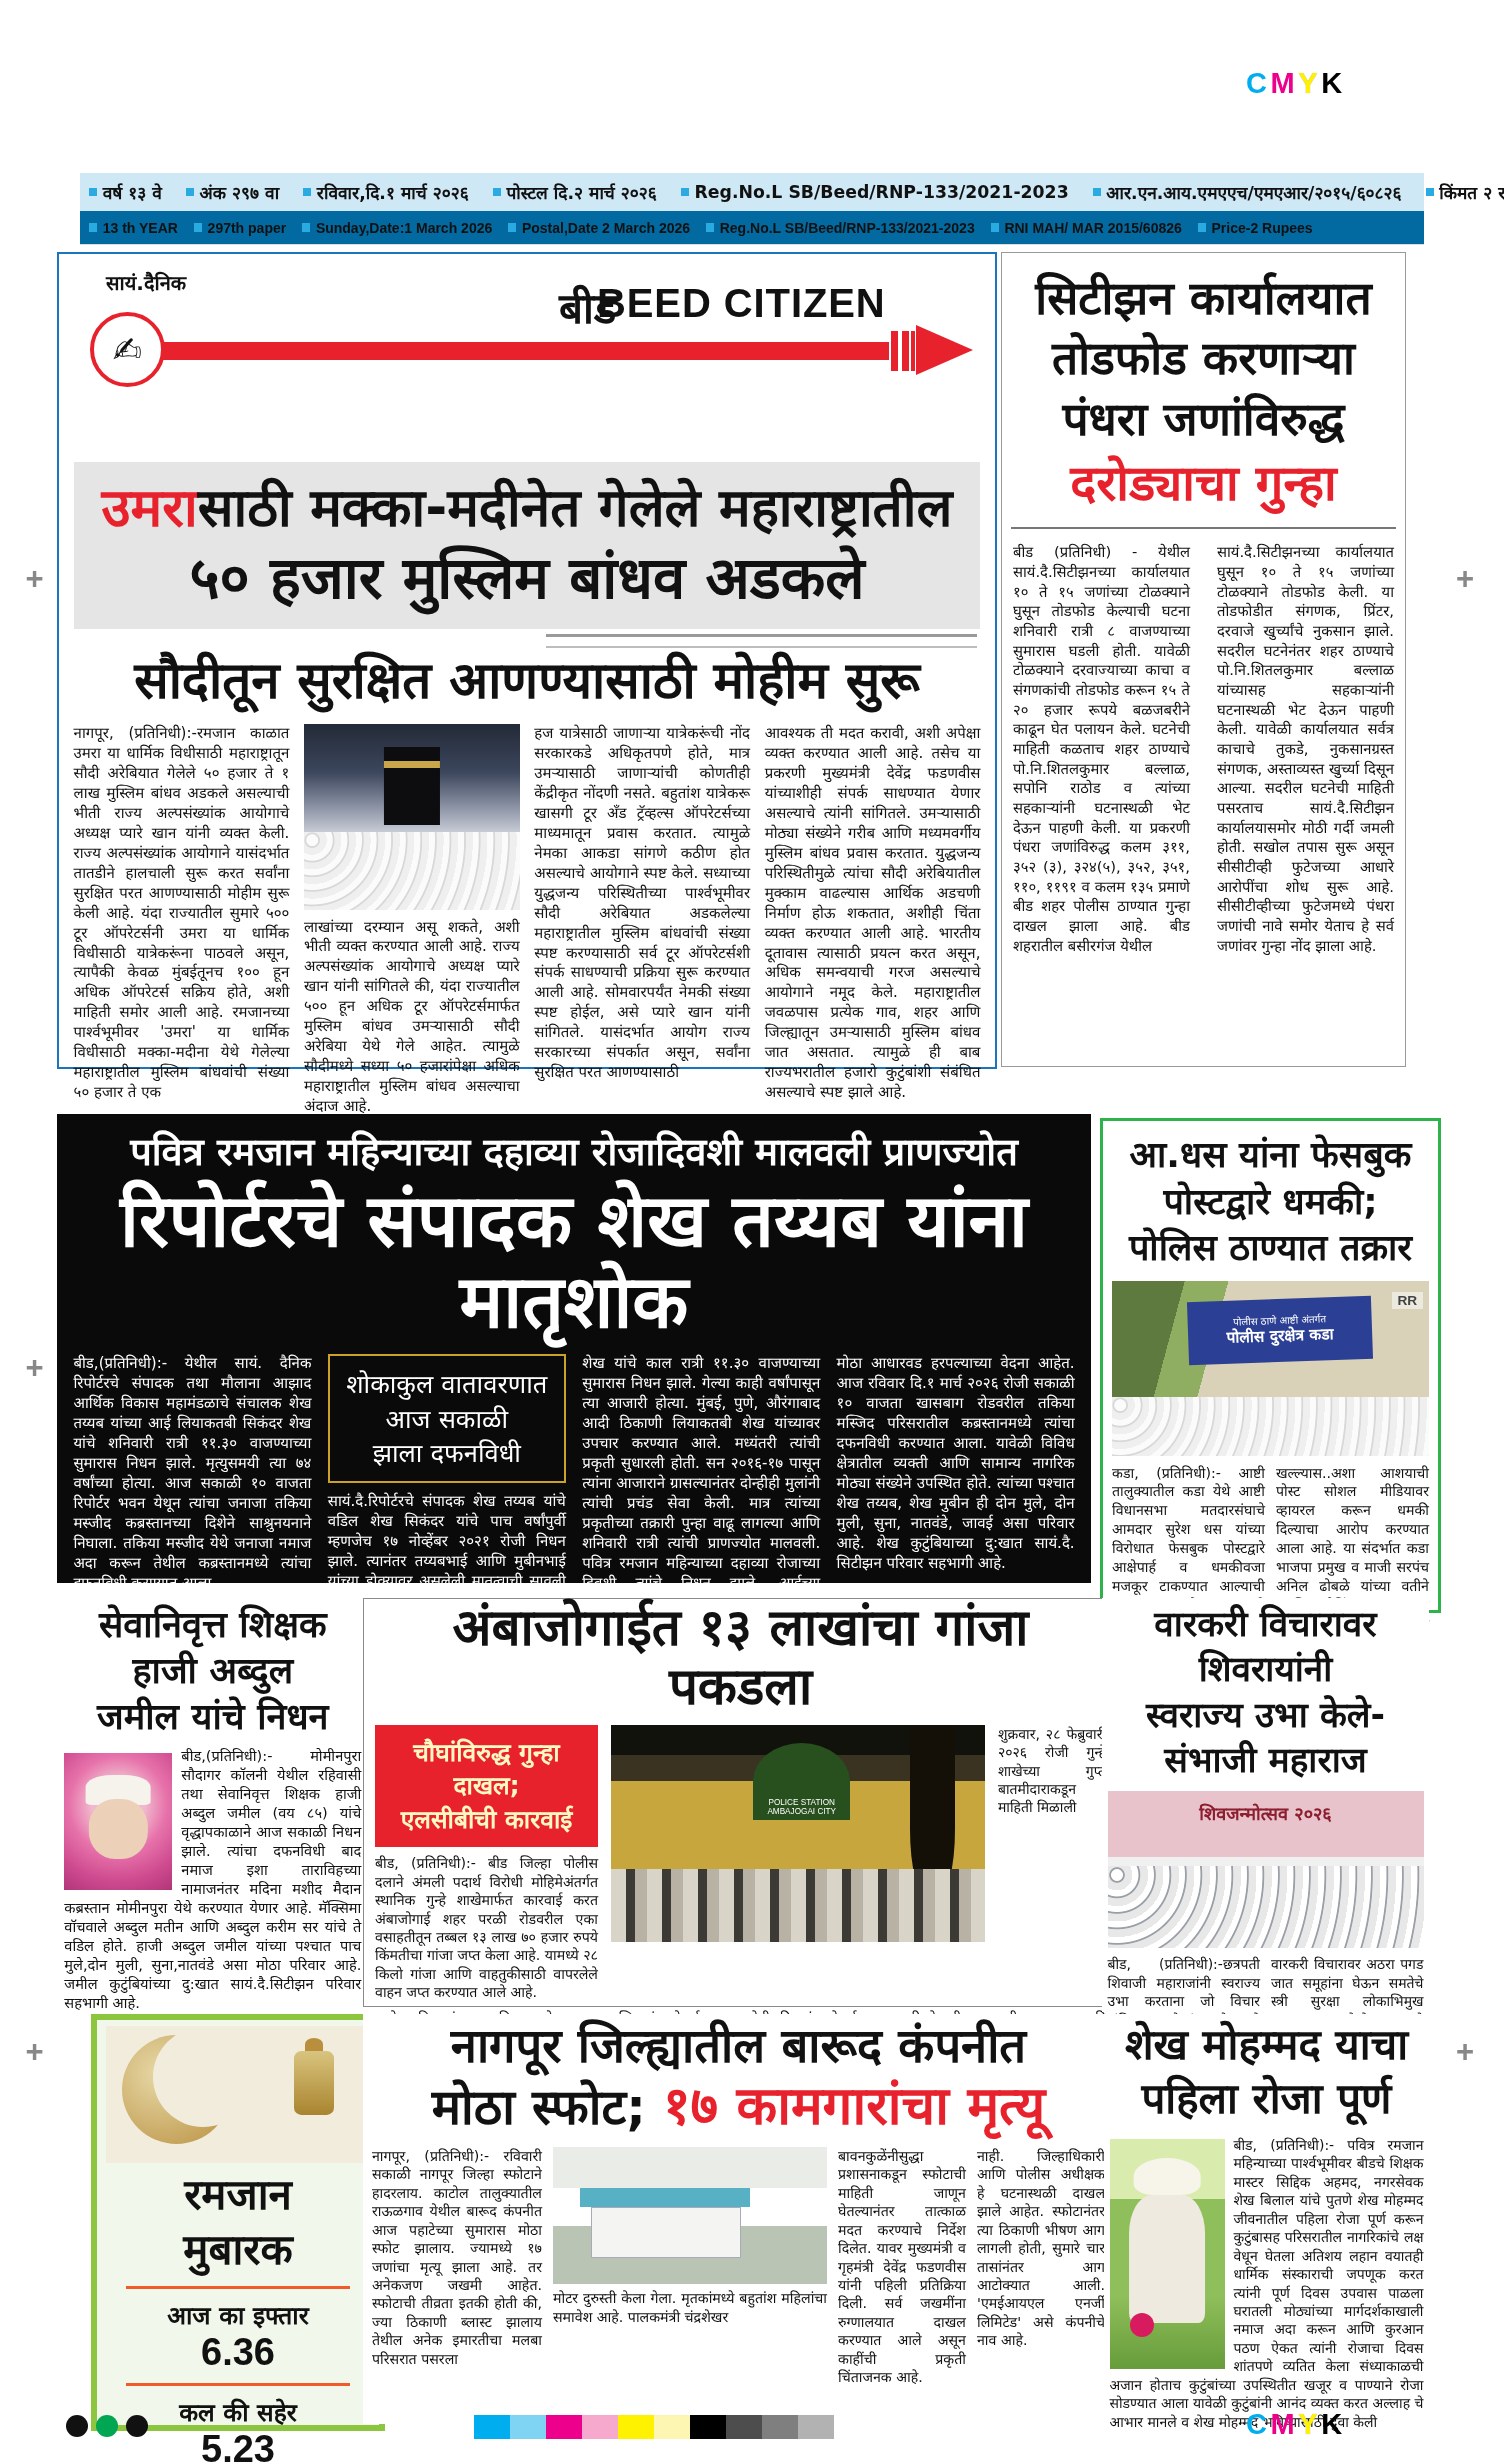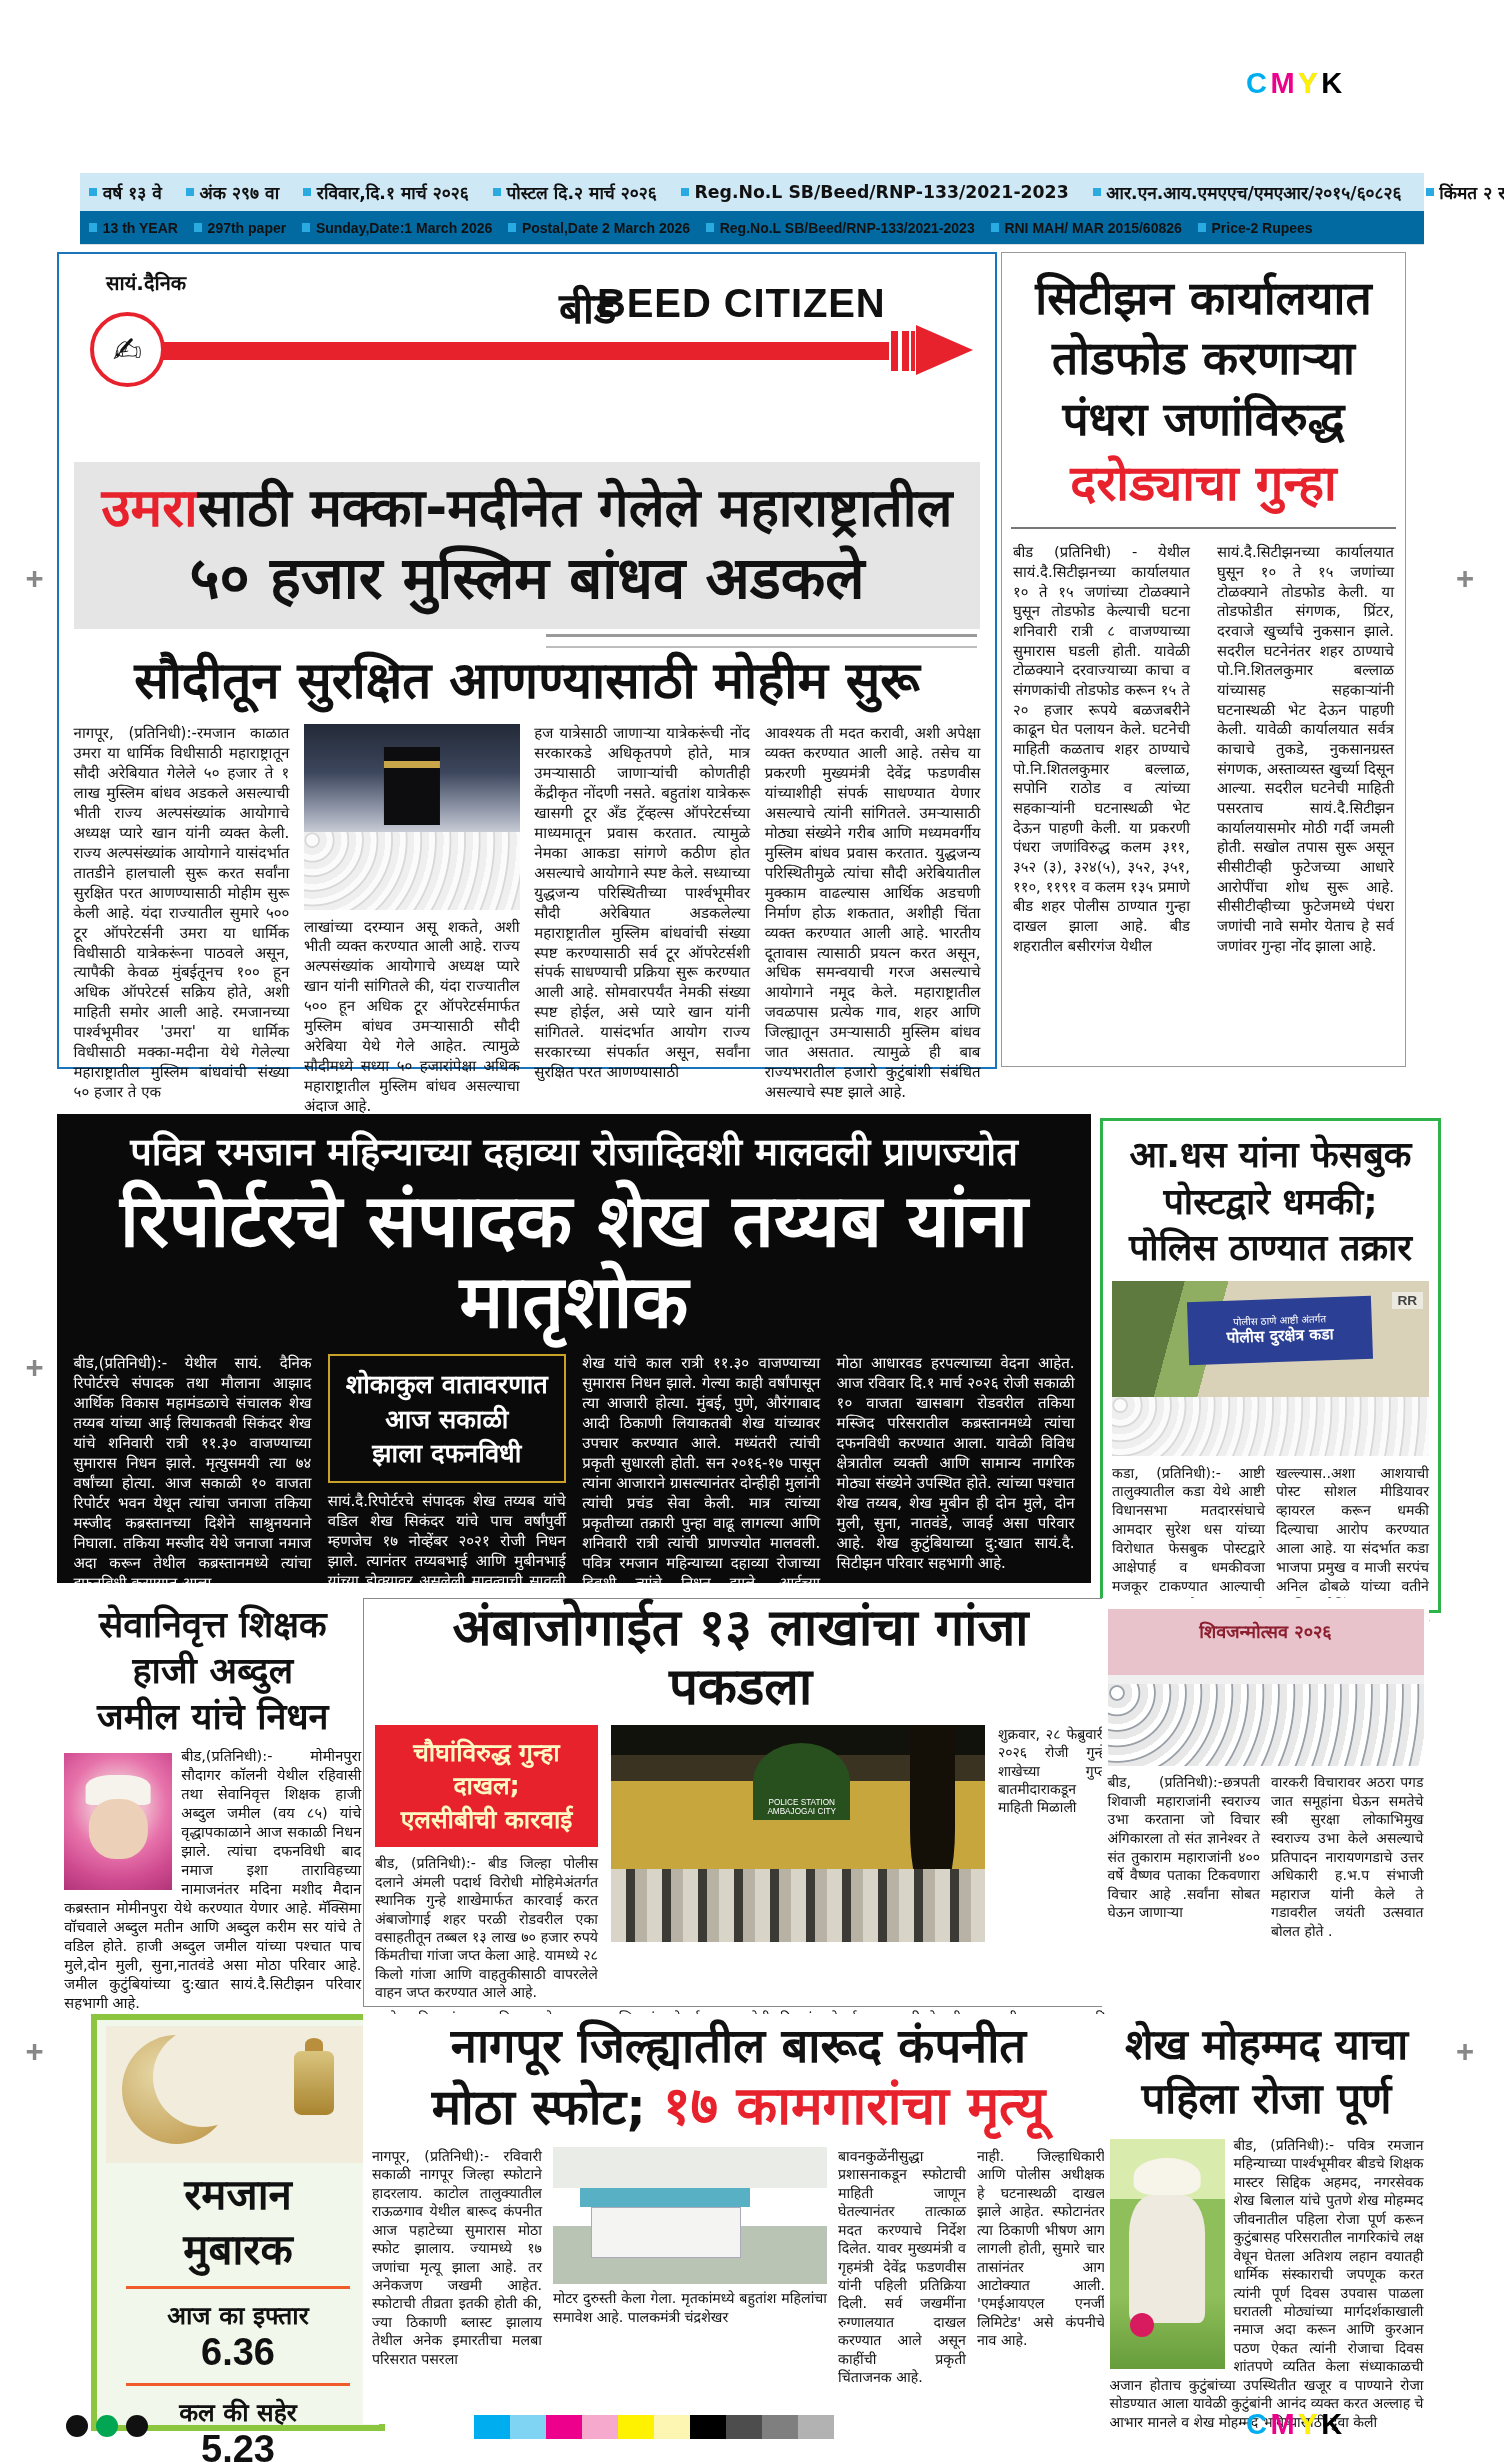--- a/index.html
+++ b/index.html
@@ -56,21 +56,21 @@
   .vhead-red{font-size:49px;font-weight:bold;line-height:1.2;padding:1.8px 5.5px 7.3px 5.5px;}
   .vrule{height:2.7px;background:#777;margin:5.5px 9px;}
   .vbody{display:flex;gap:27px;padding:7.3px 11px;}
   .vbody .col{font-size:14.8px;}
   
   .black-section{left:57px;top:1114px;width:1034px;height:469px;background:#0a0a0a;color:#fff;padding:0;}
   .mk1{font-size:38px;font-weight:bold;padding-top:14.6px;line-height:1.25;}
   .mk2{font-size:73px;font-weight:bold;line-height:1.12;margin:3.6px 0 11px 0;}
   .mrow{display:flex;gap:16.4px;padding:0 16.4px 11px 16.4px;}
   .mrow .col{font-size:15px;color:#fff;}
-  .gold-box{border:2.7px solid #c9a227;padding:11px 5.5px;font-size:25.5px;font-weight:bold;line-height:1.35;text-align:center;}
+  .gold-box{border:2.7px solid #c9a227;padding:11px 5.5px;font-size:25.5px;font-weight:normal;line-height:1.35;text-align:center;}
   .gold-note{margin-top:9px;}
   
   .green-box{left:1100px;top:1118px;width:317px;height:474px;border:3.6px solid #2eb34a;background:#fff;padding:7.3px 9px;}
   .ghead{font-size:36px;font-weight:bold;line-height:1.3;padding-top:3.6px;}
   .police-photo{height:175px;margin:9px 0 7.3px 0;background:linear-gradient(105deg,#5e7a3f 0 20%,#8fae62 20% 32%,#d9d2b8 32% 100%);}
   .psign{position:absolute;left:24%;top:10%;width:58%;height:36%;background:#2b3f94;color:#fff;display:flex;flex-direction:column;
          align-items:center;justify-content:center;transform:rotate(-2deg);line-height:1.2;}
   .psign .s1{font-size:10px;}
   .psign .s2{font-size:15.5px;font-weight:bold;}
   .rr{position:absolute;right:2%;top:6%;color:#444;font-weight:bold;background:#eceadf;padding:0.9px 5.5px;font-size:13.7px;}
@@ -342,20 +342,22 @@
   <div class="gjrow2">
     <div class="col dev">आदेश दिल्यानंतर स्थानिक गुन्हे शाखा आणि अंबाजोगाई शहर पोलिसांनी ही संयुक्त कामगिरी केली.</div>
     <div class="col dev">
       <span>होती की, अंबाजोगाई शहर परळी रोडवरील वसाहतीत एका चारचाकी वाहनातून गांजाची अवैध वाहतूक होणार आहे. या माहितीच्या आधारे पोलीस उपनिरीक्षक सुजात</span>
       <span class="pg2 dev">▶▶ पान २ वर</span>
     </div>
   </div>
 </div>
 
 <div class="abs warkari-block">
+  <div class="whead ctr pre dev">वारकरी विचारावर शिवरायांनी
+स्वराज्य उभा केले-संभाजी महाराज</div>
   <div class="photo stage-photo">
     <div class="ban dev"><span>शिवजन्मोत्सव</span> <span>२०२६</span></div>
     <div class="crowd2"></div>
   </div>
   <div class="wbody">
     <div class="col dev">बीड, (प्रतिनिधी):-छत्रपती शिवाजी महाराजांनी स्वराज्य उभा करताना जो विचार अंगिकारला तो संत ज्ञानेश्वर ते संत तुकाराम महाराजांनी ४०० वर्षे वैष्णव पताका टिकवणारा विचार आहे .सर्वांना सोबत घेऊन जाणाऱ्या</div>
     <div class="col dev">वारकरी विचारावर अठरा पगड जात समूहांना घेऊन समतेचे स्त्री सुरक्षा लोकाभिमुख स्वराज्य उभा केले असल्याचे प्रतिपादन नारायणगडाचे उत्तर अधिकारी ह.भ.प संभाजी महाराज यांनी केले ते गडावरील जयंती उत्सवात बोलत होते .</div>
   </div>
 </div>
 

